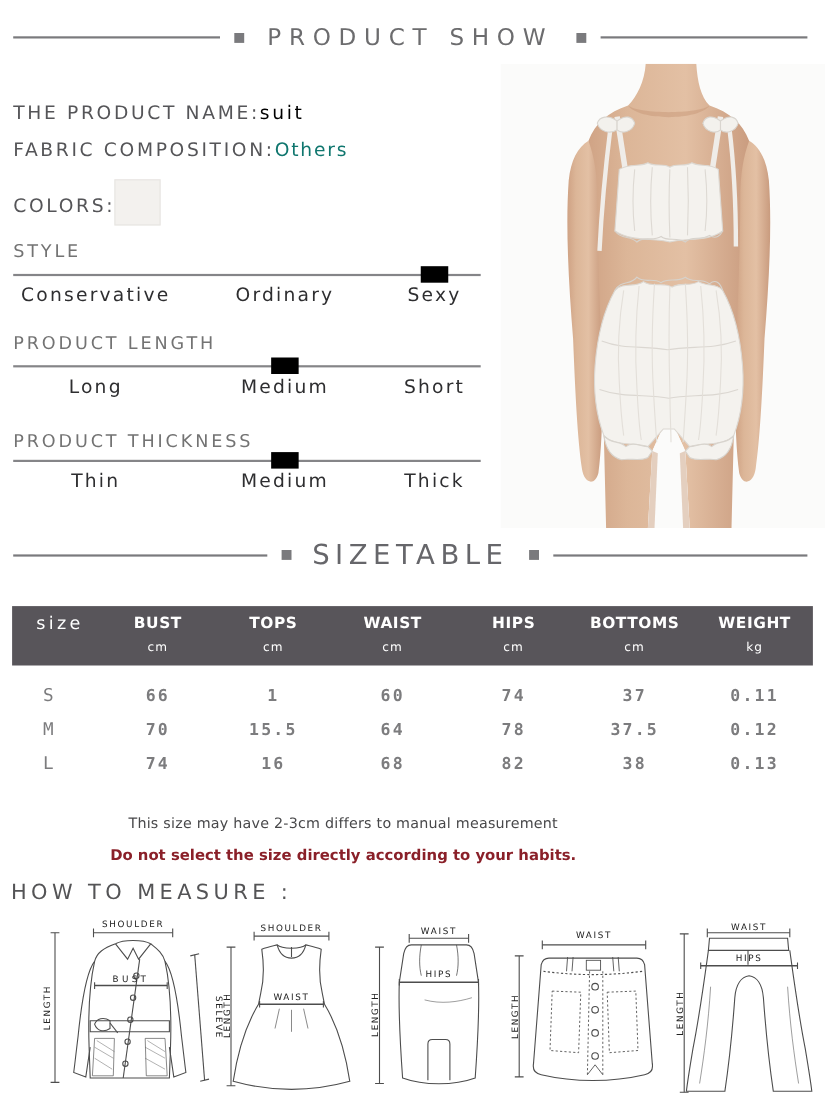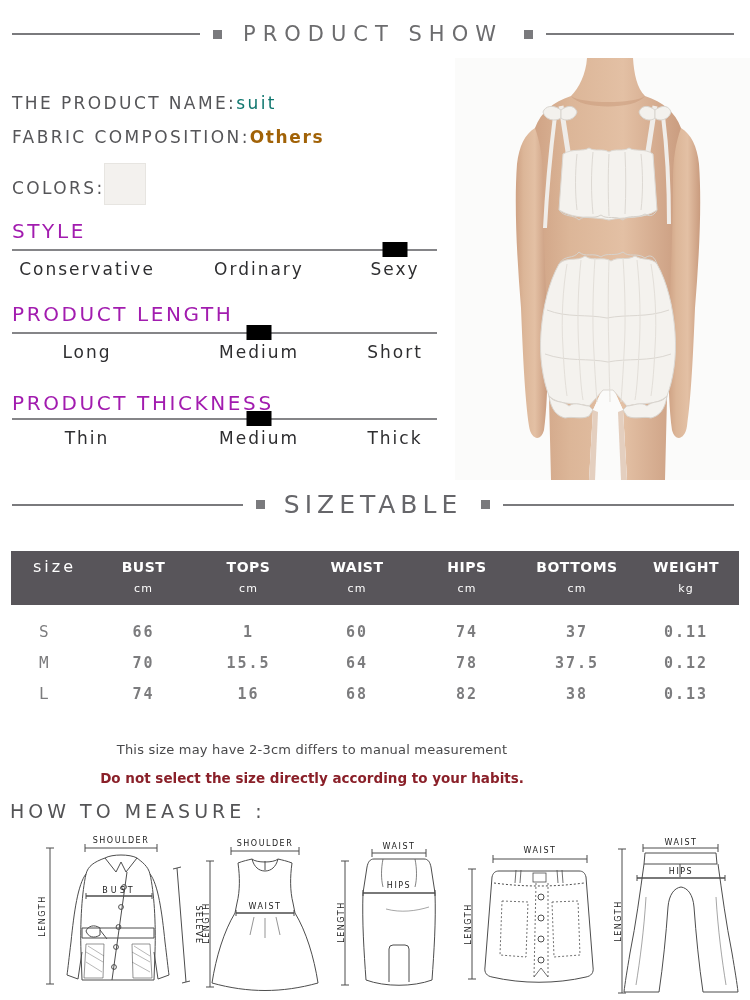--- a/index.html
+++ b/index.html
@@ -9,26 +9,26 @@
   
   .deco-header{position:absolute;left:12px;right:16px;display:flex;align-items:center;justify-content:center;}
   .hline{flex:1;height:2px;background:#7a7a7d;}
   .hsq{width:9px;height:9px;background:#7a7a7d;margin:0 13px;}
   .htitle{color:#6c6c6e;white-space:nowrap;}
   .t-show{font-size:21px;letter-spacing:7px;padding:0 8px;}
   .t-size{font-size:25px;letter-spacing:5px;padding:0 6px;color:#66666a;}
 
   
   .info-line{position:absolute;left:12px;font-size:17px;letter-spacing:2.4px;color:#555558;white-space:nowrap;}
-  .info-line .val{color:#0f766e;}
-  .info-line .val-bold{color:#a16207;font-weight:bold;letter-spacing:1.6px;}
+  .info-line .val{color:#000000;}
+  .info-line .val-bold{color:#0f766e;font-weight:normal;letter-spacing:1.6px;}
   .swatch{position:absolute;left:104px;top:163px;width:42px;height:42px;background:#f3f1ee;border:1px solid #e7e5e1;box-sizing:border-box;}
 
   
-  .attr-title{position:absolute;left:12px;font-size:20px;letter-spacing:2.6px;color:#a21caf;white-space:nowrap;}
+  .attr-title{position:absolute;left:12px;font-size:16px;letter-spacing:2.6px;color:#737373;white-space:nowrap;}
   .scale{position:absolute;left:12px;width:425px;height:34px;}
   .scale-line{position:absolute;left:0;top:0;width:100%;height:2px;background:#858588;}
   .marker{position:absolute;top:-7px;width:25px;height:15px;background:#000;transform:translateX(-50%);}
   .m-mid{left:247px;} .m-right{left:383px;}
   .opt{position:absolute;top:10px;transform:translateX(-50%);font-size:17px;letter-spacing:2px;color:#2e2e30;white-space:nowrap;}
   .o1{left:75px;} .o2{left:247px;} .o3{left:383px;}
 
   
   .size-head{position:absolute;top:551px;left:11px;width:728px;height:54px;background:#58555a;color:#fff;
              display:grid;grid-template-columns:80px 105px 105px 112px 108px 112px 106px;grid-template-rows:31px 23px;align-items:center;}

